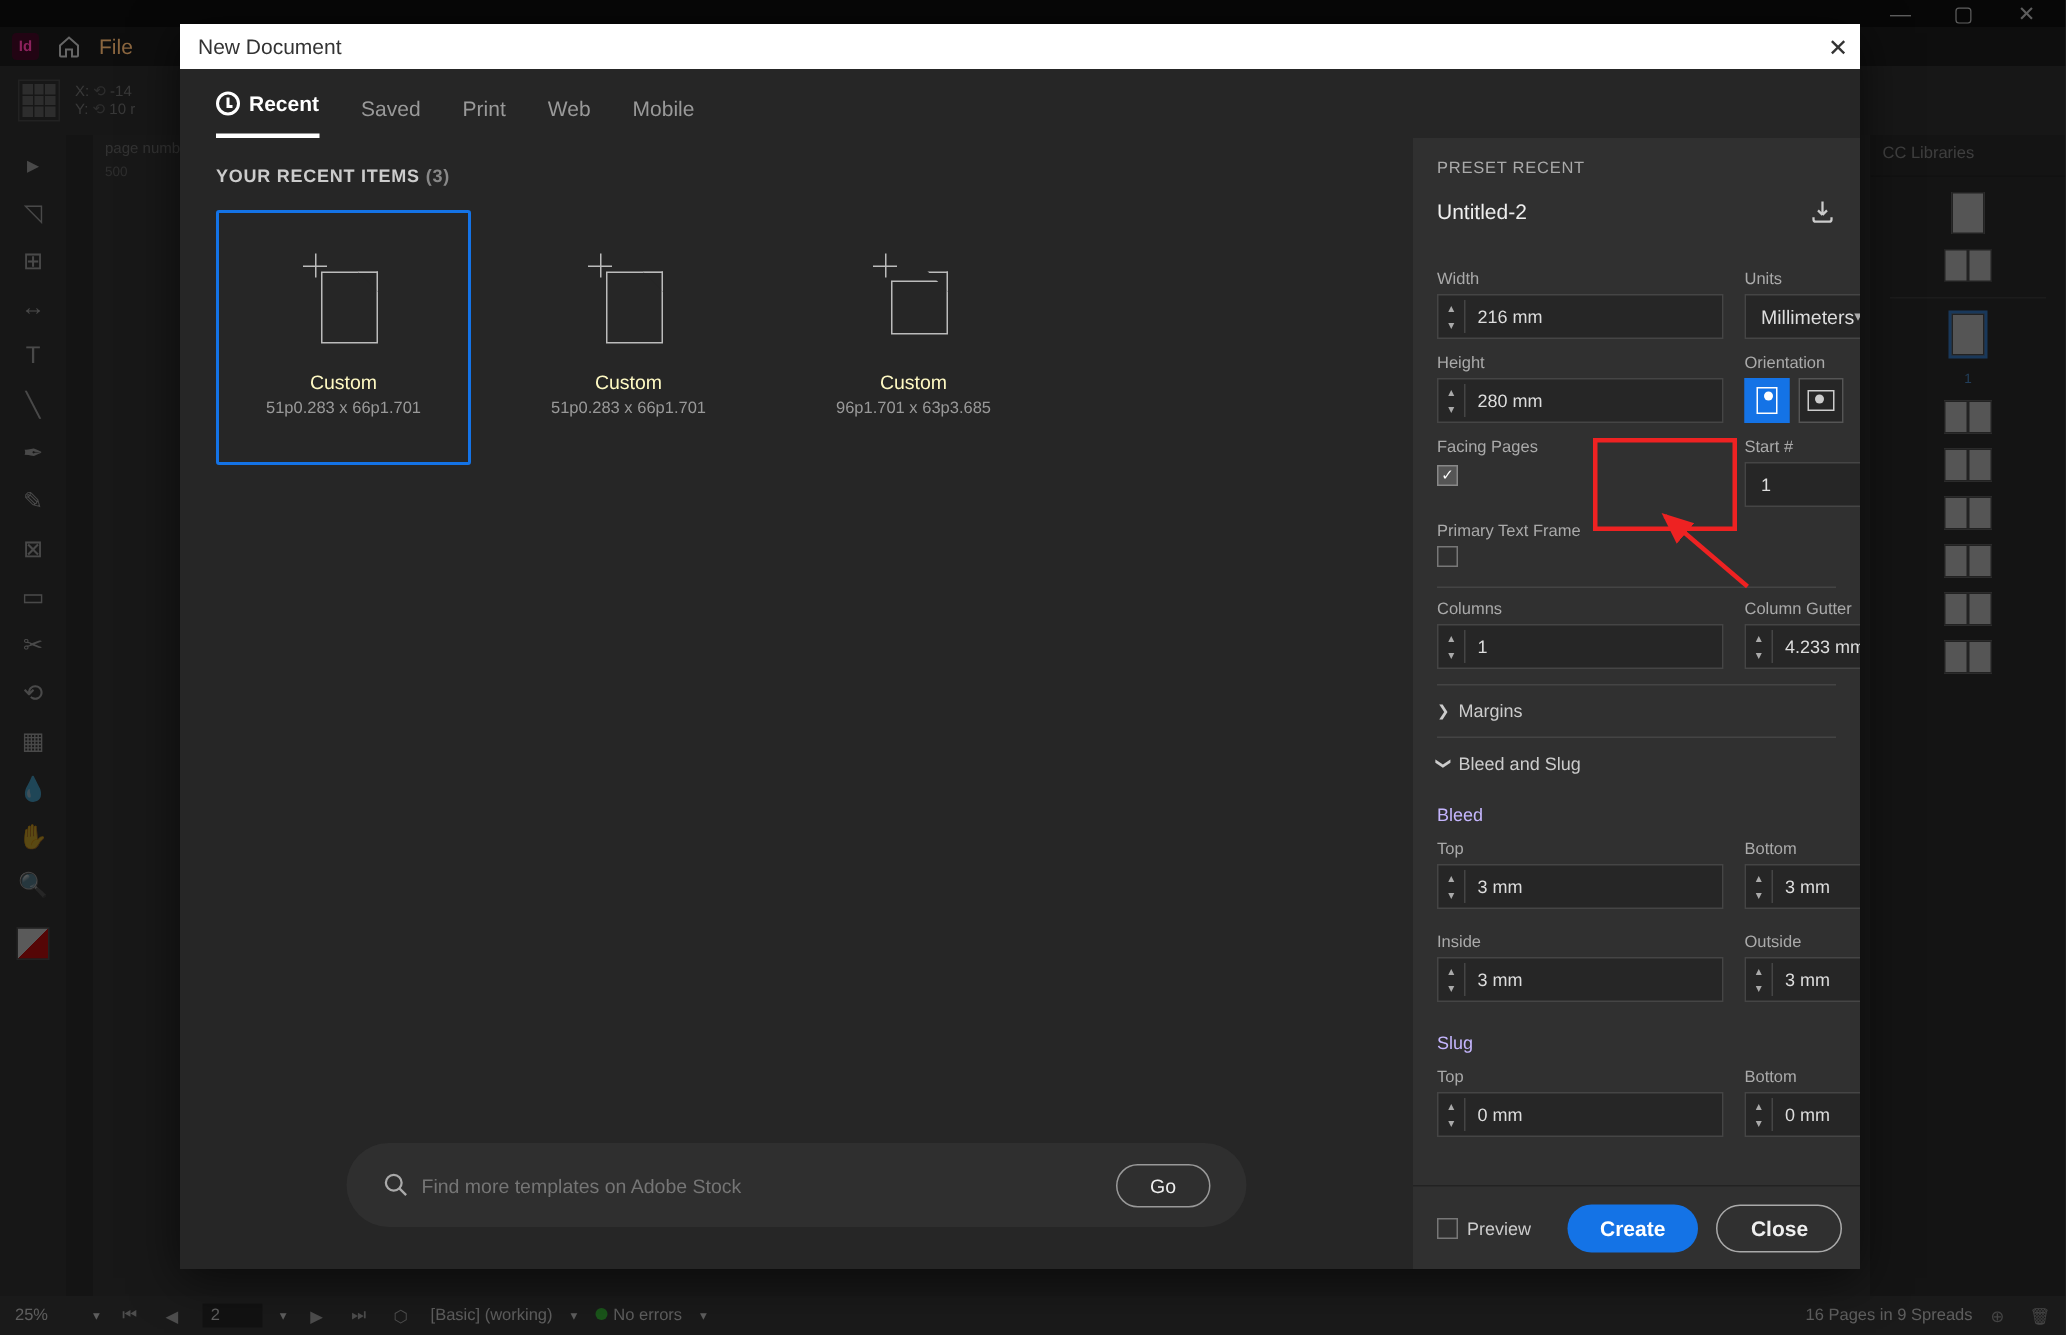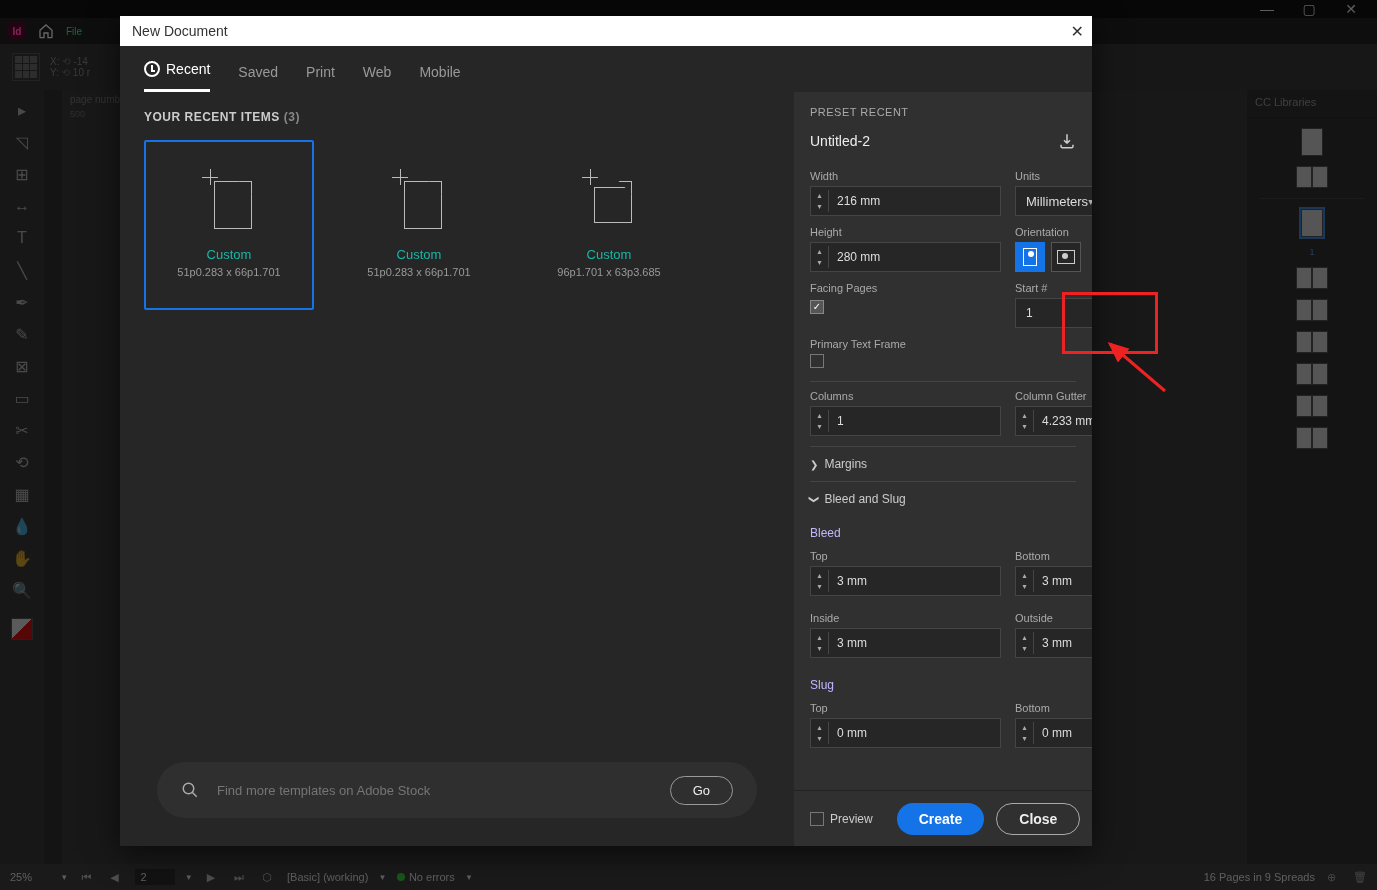--- a/index.html
+++ b/index.html
@@ -6,21 +6,21 @@
   body { background: #1e1e1e; color: #ccc; width: 1377px; height: 890px; position: relative; overflow: hidden; font-size: 13px; }
   
   
   .os-titlebar { height: 18px; background: #0d0d0d; display: flex; justify-content: flex-end; align-items: center; gap: 14px; padding-right: 12px; }
   .os-btn { width: 28px; height: 14px; display: flex; align-items: center; justify-content: center; color: #aaa; font-size: 14px; }
   
   
   .menubar { height: 26px; background: #1a1a1a; display: flex; align-items: center; gap: 12px; padding: 0 8px; }
   .id-badge { width: 18px; height: 18px; background: #3f0824; color: #ff3eaa; font-size: 10px; font-weight: bold; display:flex;align-items:center;justify-content:center;border-radius:3px;}
   .home-icon { color: #bbb; font-size: 14px; }
-  .menu-item { color: #22c55e; font-size: 10px; }
+  .menu-item { color: #fdba74; font-size: 14px; }
   
   
   .ctrl-row { height: 46px; background: #333; opacity:.6;}
   .workarea { display: flex; height: calc(100% - 18px - 26px - 46px - 26px); }
   
   
   .tool-rail { width: 44px; background: #333; display:flex;flex-direction:column;align-items:center;gap:12px;padding-top:10px; opacity:.6;}
   .tool-rail .t { width:20px;height:20px; color:#ccc;font-size:16px;display:flex;align-items:center;justify-content:center;}
   .tool-rail .swatch { width:22px;height:22px;background:linear-gradient(135deg,#fff 50%,#e00 50%);border:1px solid #555;margin-top:6px;}
   
@@ -38,29 +38,29 @@
   
   .statusbar { height:26px;background:#333;display:flex;align-items:center;gap:12px;padding:0 10px;font-size:11px;color:#bbb;opacity:.9;}
   .statusbar .zoom{width:40px;}
   .statusbar .nav-b{width:16px;text-align:center;color:#999;}
   .pages-status{margin-left:auto;}
   .errdot{width:8px;height:8px;border-radius:50%;background:#3a3;display:inline-block;margin-right:4px;}
   
   
   .modal-backdrop { position: absolute; inset: 0; background: rgba(0,0,0,0.45); }
   .dialog {
-    position: absolute; left: 120px; top: 16px; width: 972px; height: 830px;
+    position: absolute; left: 120px; top: 16px; width: 1120px; height: 830px;
     background: #262626; box-shadow: 0 6px 30px rgba(0,0,0,.6); display:flex;flex-direction:column;
   }
   .dlg-title { height: 30px; background: #fff; color: #333; display: flex; align-items: center; padding: 0 12px; font-size: 14px; }
   .dlg-close { position: absolute; right: 8px; top: 6px; color: #333; font-size: 16px; cursor:pointer;}
   
   .dlg-tabs { height: 46px; display: flex; align-items: end; gap: 28px; padding: 0 24px; border-bottom: 0; background: #262626; }
   .dlg-tab { padding: 12px 0; font-size: 14px; color: #999; cursor:pointer; display:flex;align-items:center;gap:6px;}
-  .dlg-tab.active { color: #fff; font-weight:400; border-bottom: 3px solid #fff; }
+  .dlg-tab.active { color: #fff; font-weight:700; border-bottom: 3px solid #fff; }
   .tab-icon{width:16px;height:16px;border:2px solid currentColor;border-radius:50%;position:relative;}
   .tab-icon::before{content:"";position:absolute;width:2px;height:5px;background:currentColor;left:5px;top:2px;}
   .tab-icon::after{content:"";position:absolute;width:4px;height:2px;background:currentColor;left:5px;top:7px;}
   
   .dlg-body { flex:1; display:flex; overflow:hidden;}
   
   
   .recent-pane { flex:1; background:#262626; padding:18px 24px; display:flex;flex-direction:column;}
   .recent-hdr { font-size:12px; letter-spacing:.5px; color:#ccc; font-weight:600;margin-bottom:16px;}
   .recent-hdr .cnt { color:#888; margin-left:4px;}
@@ -69,35 +69,35 @@
     width: 170px; height:170px; border:1px solid transparent; border-radius:2px;
     display:flex;flex-direction:column;align-items:center;justify-content:center;cursor:pointer;
   }
   .preset-card.selected { border:2px solid #1473e6; }
   .pc-icon { width:46px;height:56px;position:relative;margin-bottom:18px;}
   .pc-icon .sheet{position:absolute;inset:8px 0 0 8px;border:1px solid #bbb;}
   .pc-icon .fold{position:absolute;right:0;top:8px;width:14px;height:14px;border-top:1px solid #bbb;border-right:1px solid #bbb;background:#262626;transform:rotate(0);clip-path:polygon(0 0,100% 0,100% 100%);}
   .pc-icon .guide-v{position:absolute;left:4px;top:-4px;width:1px;height:16px;background:#bbb;}
   .pc-icon .guide-h{position:absolute;left:-4px;top:4px;width:16px;height:1px;background:#bbb;}
   .pc-icon.landscape .sheet{inset:14px 0 6px 8px;}
-  .pc-name { font-size:13px; color:#14b8a6;}
+  .pc-name { font-size:13px; color:#fef9c3;}
   .pc-dim { font-size:11px; color:#999; margin-top:4px;}
   
-  .search-row { margin-top:auto; height:56px; background:#2f2f2f; border-radius:28px; display:flex;align-items:center;gap:18px;padding:0 24px; width:600px;align-self:center;margin-bottom:10px;}
+  .search-row { margin-top:auto; height:56px; background:#2f2f2f; border-radius:28px; display:flex;align-items:center;gap:8px;padding:0 24px; width:600px;align-self:center;margin-bottom:10px;}
   .search-row .sicon{color:#aaa;font-size:16px;}
   .search-row input{flex:1;background:transparent;border:none;outline:none;color:#ccc;font-size:13px;}
   .go-btn{border:1px solid #999;color:#eee;background:transparent;border-radius:20px;padding:6px 22px;font-size:13px;cursor:pointer;}
   
   
   .details-pane { width:298px; background:#303030; display:flex;flex-direction:column;}
   .details-scroll{flex:1;overflow-y:auto;padding:14px 16px 8px;}
   .details-scroll::-webkit-scrollbar{width:8px;}
   .details-scroll::-webkit-scrollbar-thumb{background:#555;border-radius:4px;}
   .d-heading{font-size:11px;letter-spacing:.5px;color:#aaa;margin-bottom:14px;}
-  .name-row{display:flex;align-items:center;margin-bottom:20px;}
+  .name-row{display:flex;align-items:center;margin-bottom:30px;}
   .preset-name{flex:1;font-size:14px;color:#eee;}
   .dl-icon{width:18px;height:18px;color:#ccc;}
   
   .field-grid{display:grid;grid-template-columns:1fr 1fr;gap:10px 14px;margin-bottom:10px;}
   .f-label{font-size:11px;color:#aaa;margin-bottom:4px;}
   .spin-input{display:flex;align-items:center;background:#262626;border:1px solid #454545;height:30px;}
   .spin-input .arrows{width:18px;display:flex;flex-direction:column;border-right:1px solid #454545;}
   .spin-input .arrows span{flex:1;font-size:8px;color:#aaa;text-align:center;line-height:1.4;}
   .spin-input input{flex:1;background:transparent;border:none;outline:none;color:#ddd;font-size:12px;padding:0 8px;}
   .plain-input{background:#262626;border:1px solid #454545;height:30px;}

